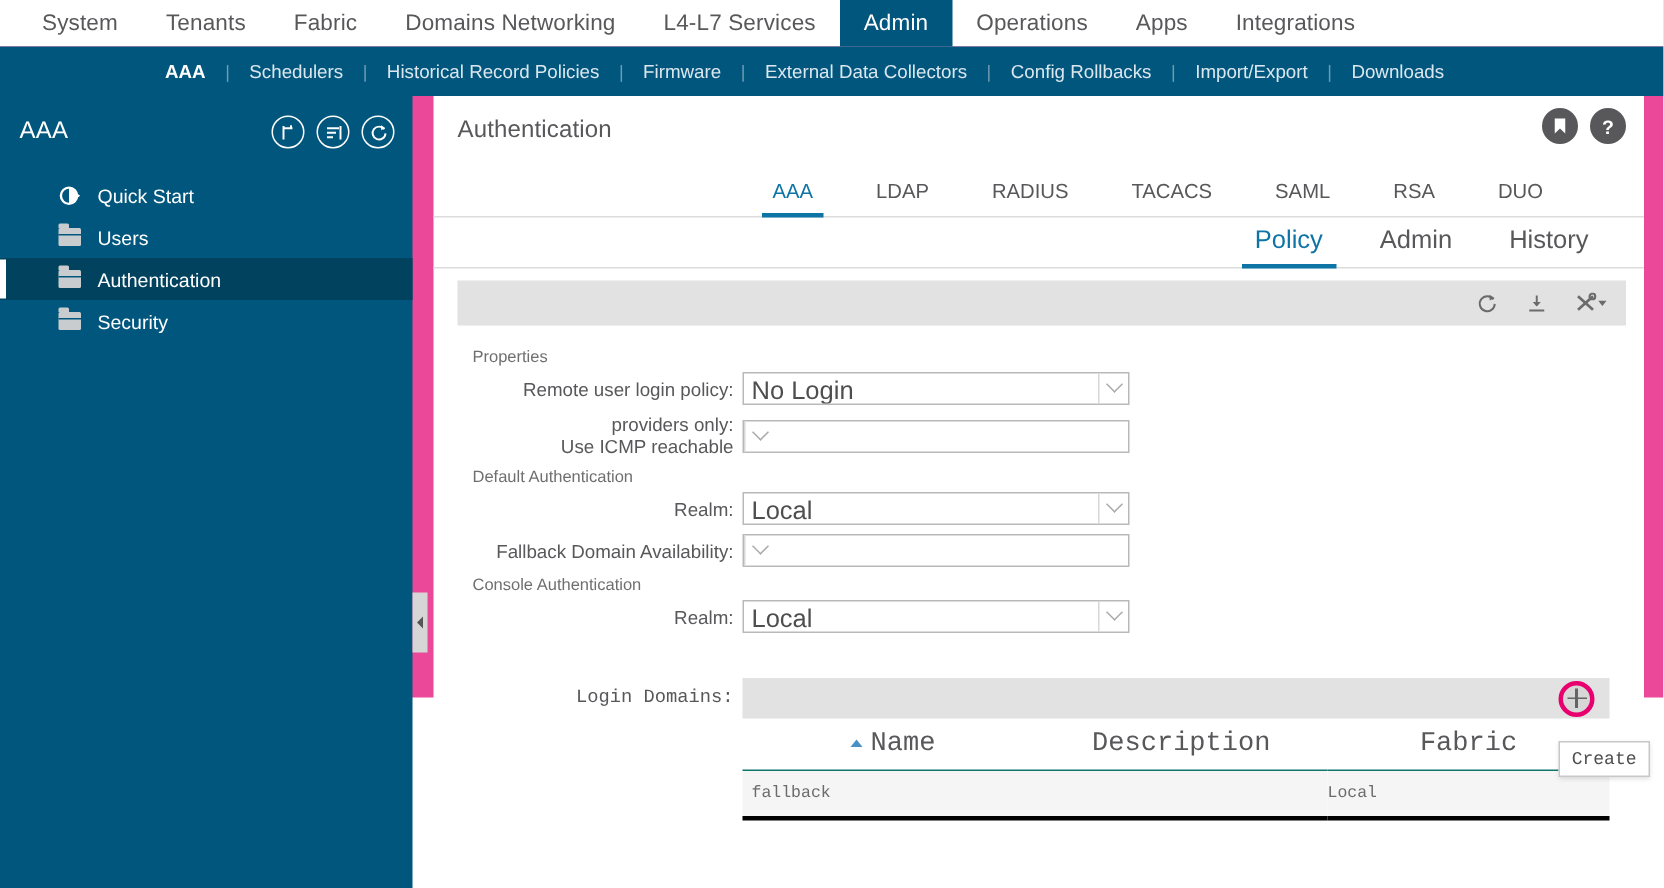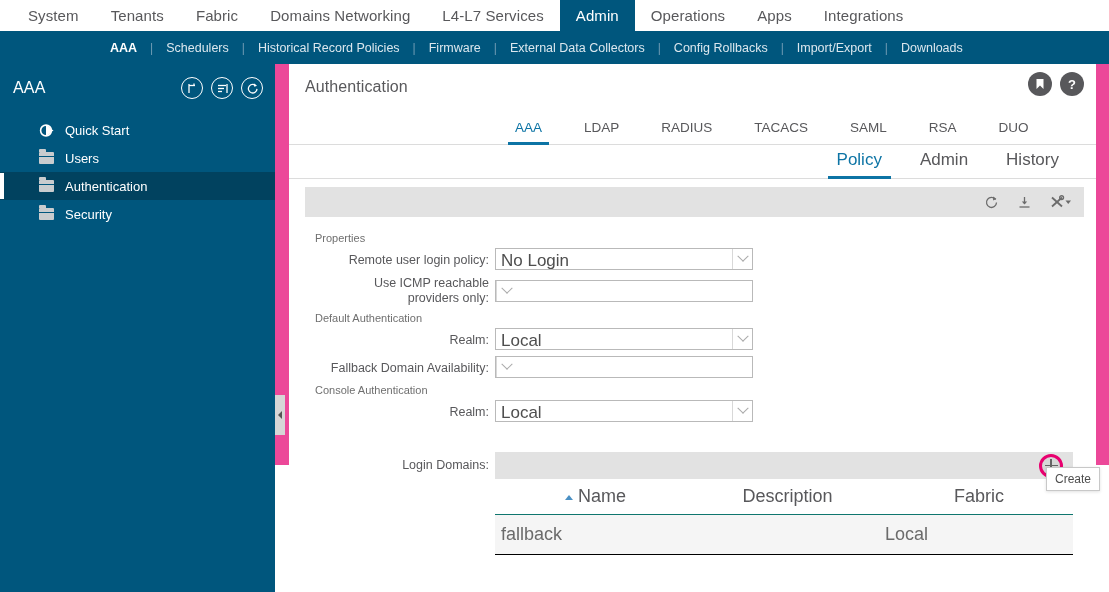--- a/index.html
+++ b/index.html
@@ -173,21 +173,21 @@
   .fctl .caret {
     width: 20px; border-left: 1px solid #d8d8d8;
     display: flex; align-items: center; justify-content: center;
   }
   .chev {
     width: 8px; height: 8px; border-right: 1.5px solid #aaaaaa;
     border-bottom: 1.5px solid #aaaaaa; transform: rotate(45deg) translate(-2px,-2px);
   }
 
   
-  .ld-row { display: flex; align-items: flex-start; margin-top: 30px; }
+  .ld-row { display: flex; align-items: flex-start; margin-top: 30px; font-family: Liberation Mono, monospace; }
   .ld-label {
     width: 190px; text-align: right; font-size: 12.5px; color: #58585b;
     padding-right: 6px; padding-top: 6px;
   }
   .ld-body { width: 578px; position: relative; }
   .ld-bar {
     height: 27px; background: #e2e2e2; position: relative;
   }
   .plus-btn {
     position: absolute; right: 10px; top: 50%; transform: translateY(-50%);
@@ -195,33 +195,33 @@
     border: 3px solid #e8006f; background: #d7d7d7;
     display: flex; align-items: center; justify-content: center; cursor: pointer;
   }
   .plus-btn::before {
     content: ""; position: absolute; width: 13px; height: 1.6px; background: #646464;
   }
   .plus-btn::after {
     content: ""; position: absolute; width: 1.6px; height: 13px; background: #646464;
   }
   .tooltip {
-    position: absolute; right: -27px; top: 15px;
+    position: absolute; right: -27px; top: 42px;
     background: #ffffff; border: 1px solid #c8c8c8;
     font-size: 12px; color: #4e4e4e; padding: 4px 8px; white-space: nowrap;
     box-shadow: 0 1px 3px rgba(0,0,0,.12); z-index: 5;
   }
   table.ld-table { width: 100%; border-collapse: collapse; }
   table.ld-table th {
     font-size: 18px; color: #58585b; font-weight: normal; text-align: center;
     padding: 7px 0 7px 0; border-bottom: 1px solid #0f766e; background: #ffffff;
   }
   table.ld-table td {
-    font-size: 18px; color: #6b6b6b; padding: 9px 0 9px 0;
-    background: #f5f5f5; border-bottom: 1px solid #000000;
+    font-size: 11px; color: #6b6b6b; padding: 9px 0 9px 0;
+    background: #f5f5f5; border-bottom: 3px solid #000000;
   }
   .col-name { width: 195px; padding-left: 6px !important; }
   .col-desc { width: 195px; }
   .col-realm { width: 188px; }
   .sort-caret {
     display: inline-block; width: 0; height: 0; margin-right: 5px;
     border-left: 4px solid transparent; border-right: 4px solid transparent;
     border-bottom: 5px solid #4a90c4; vertical-align: middle;
   }
 </style>
@@ -390,22 +390,22 @@
         <div class="fctl">
           <span class="val">No Login</span>
           <span class="caret">
               <span class="chev"></span>
             </span>
         </div>
       </div>
 
       <div class="frow">
         <div class="flabel two">
+          <div>providers only:</div>
           <div>Use ICMP reachable</div>
-          <div>providers only:</div>
         </div>
         <div class="fctl">
           <span class="caret">
               <span class="chev"></span>
             </span>
         </div>
       </div>
 
       <div class="section-head">Default Authentication</div>
 

